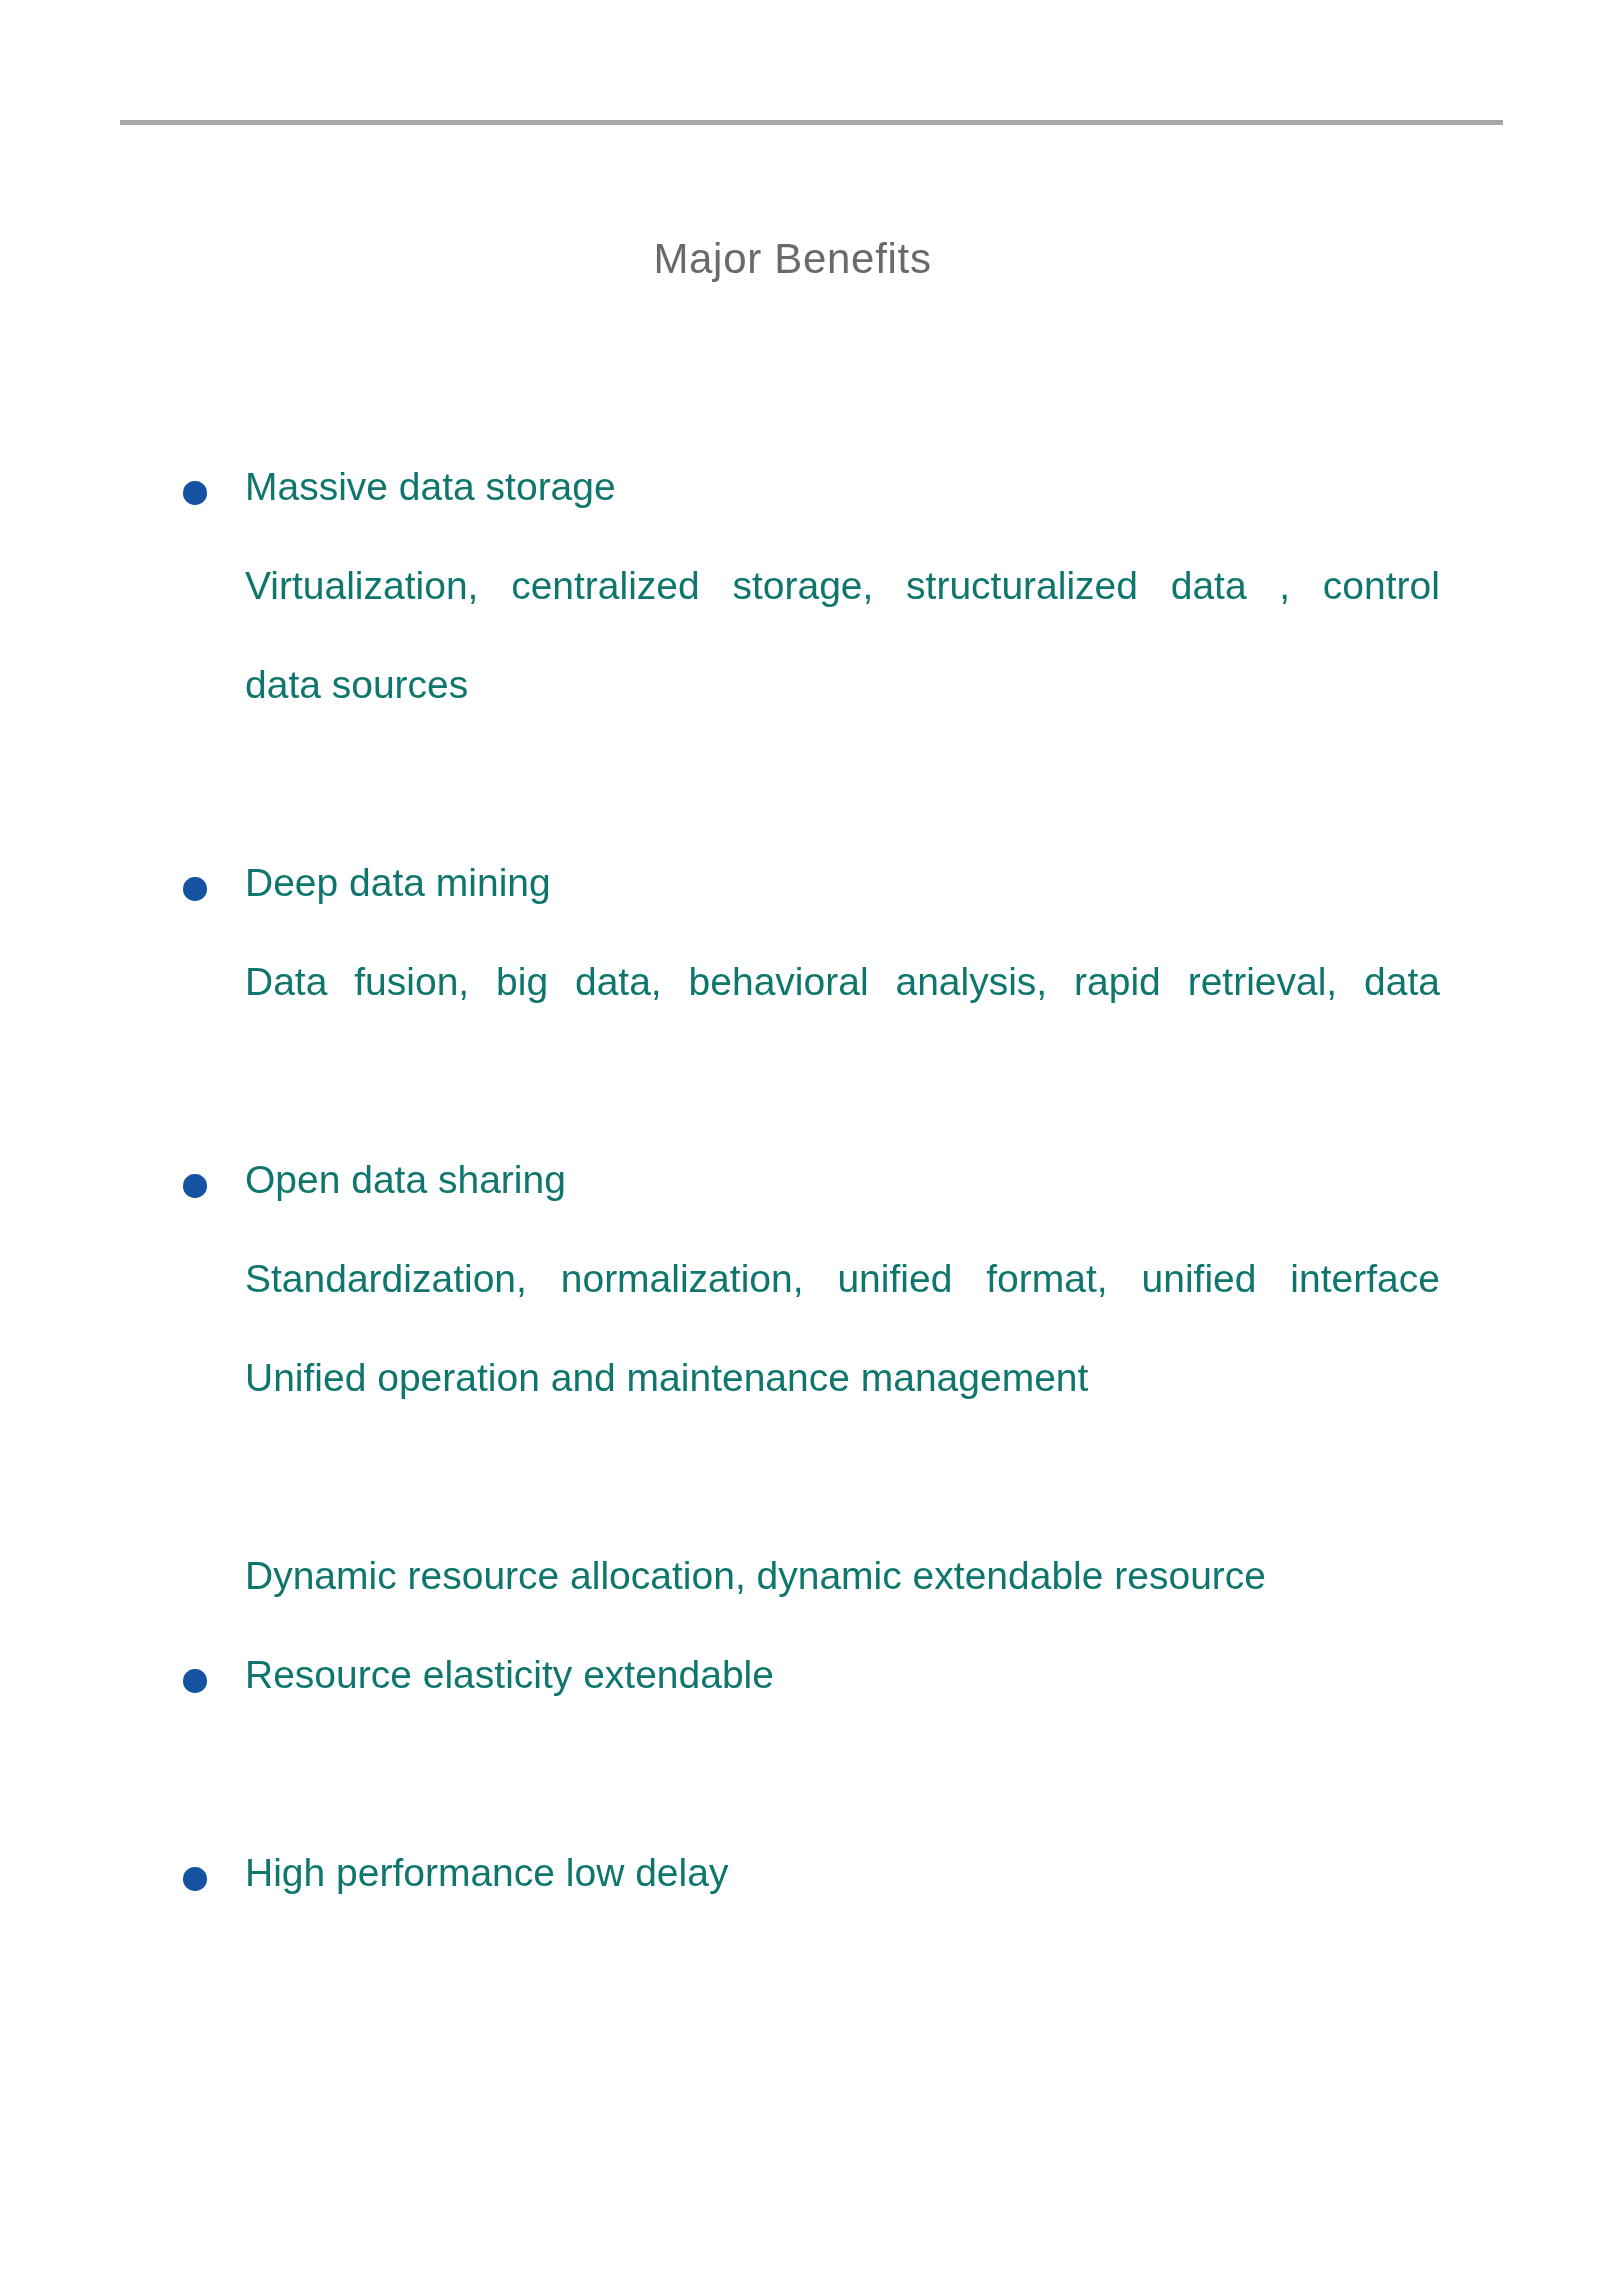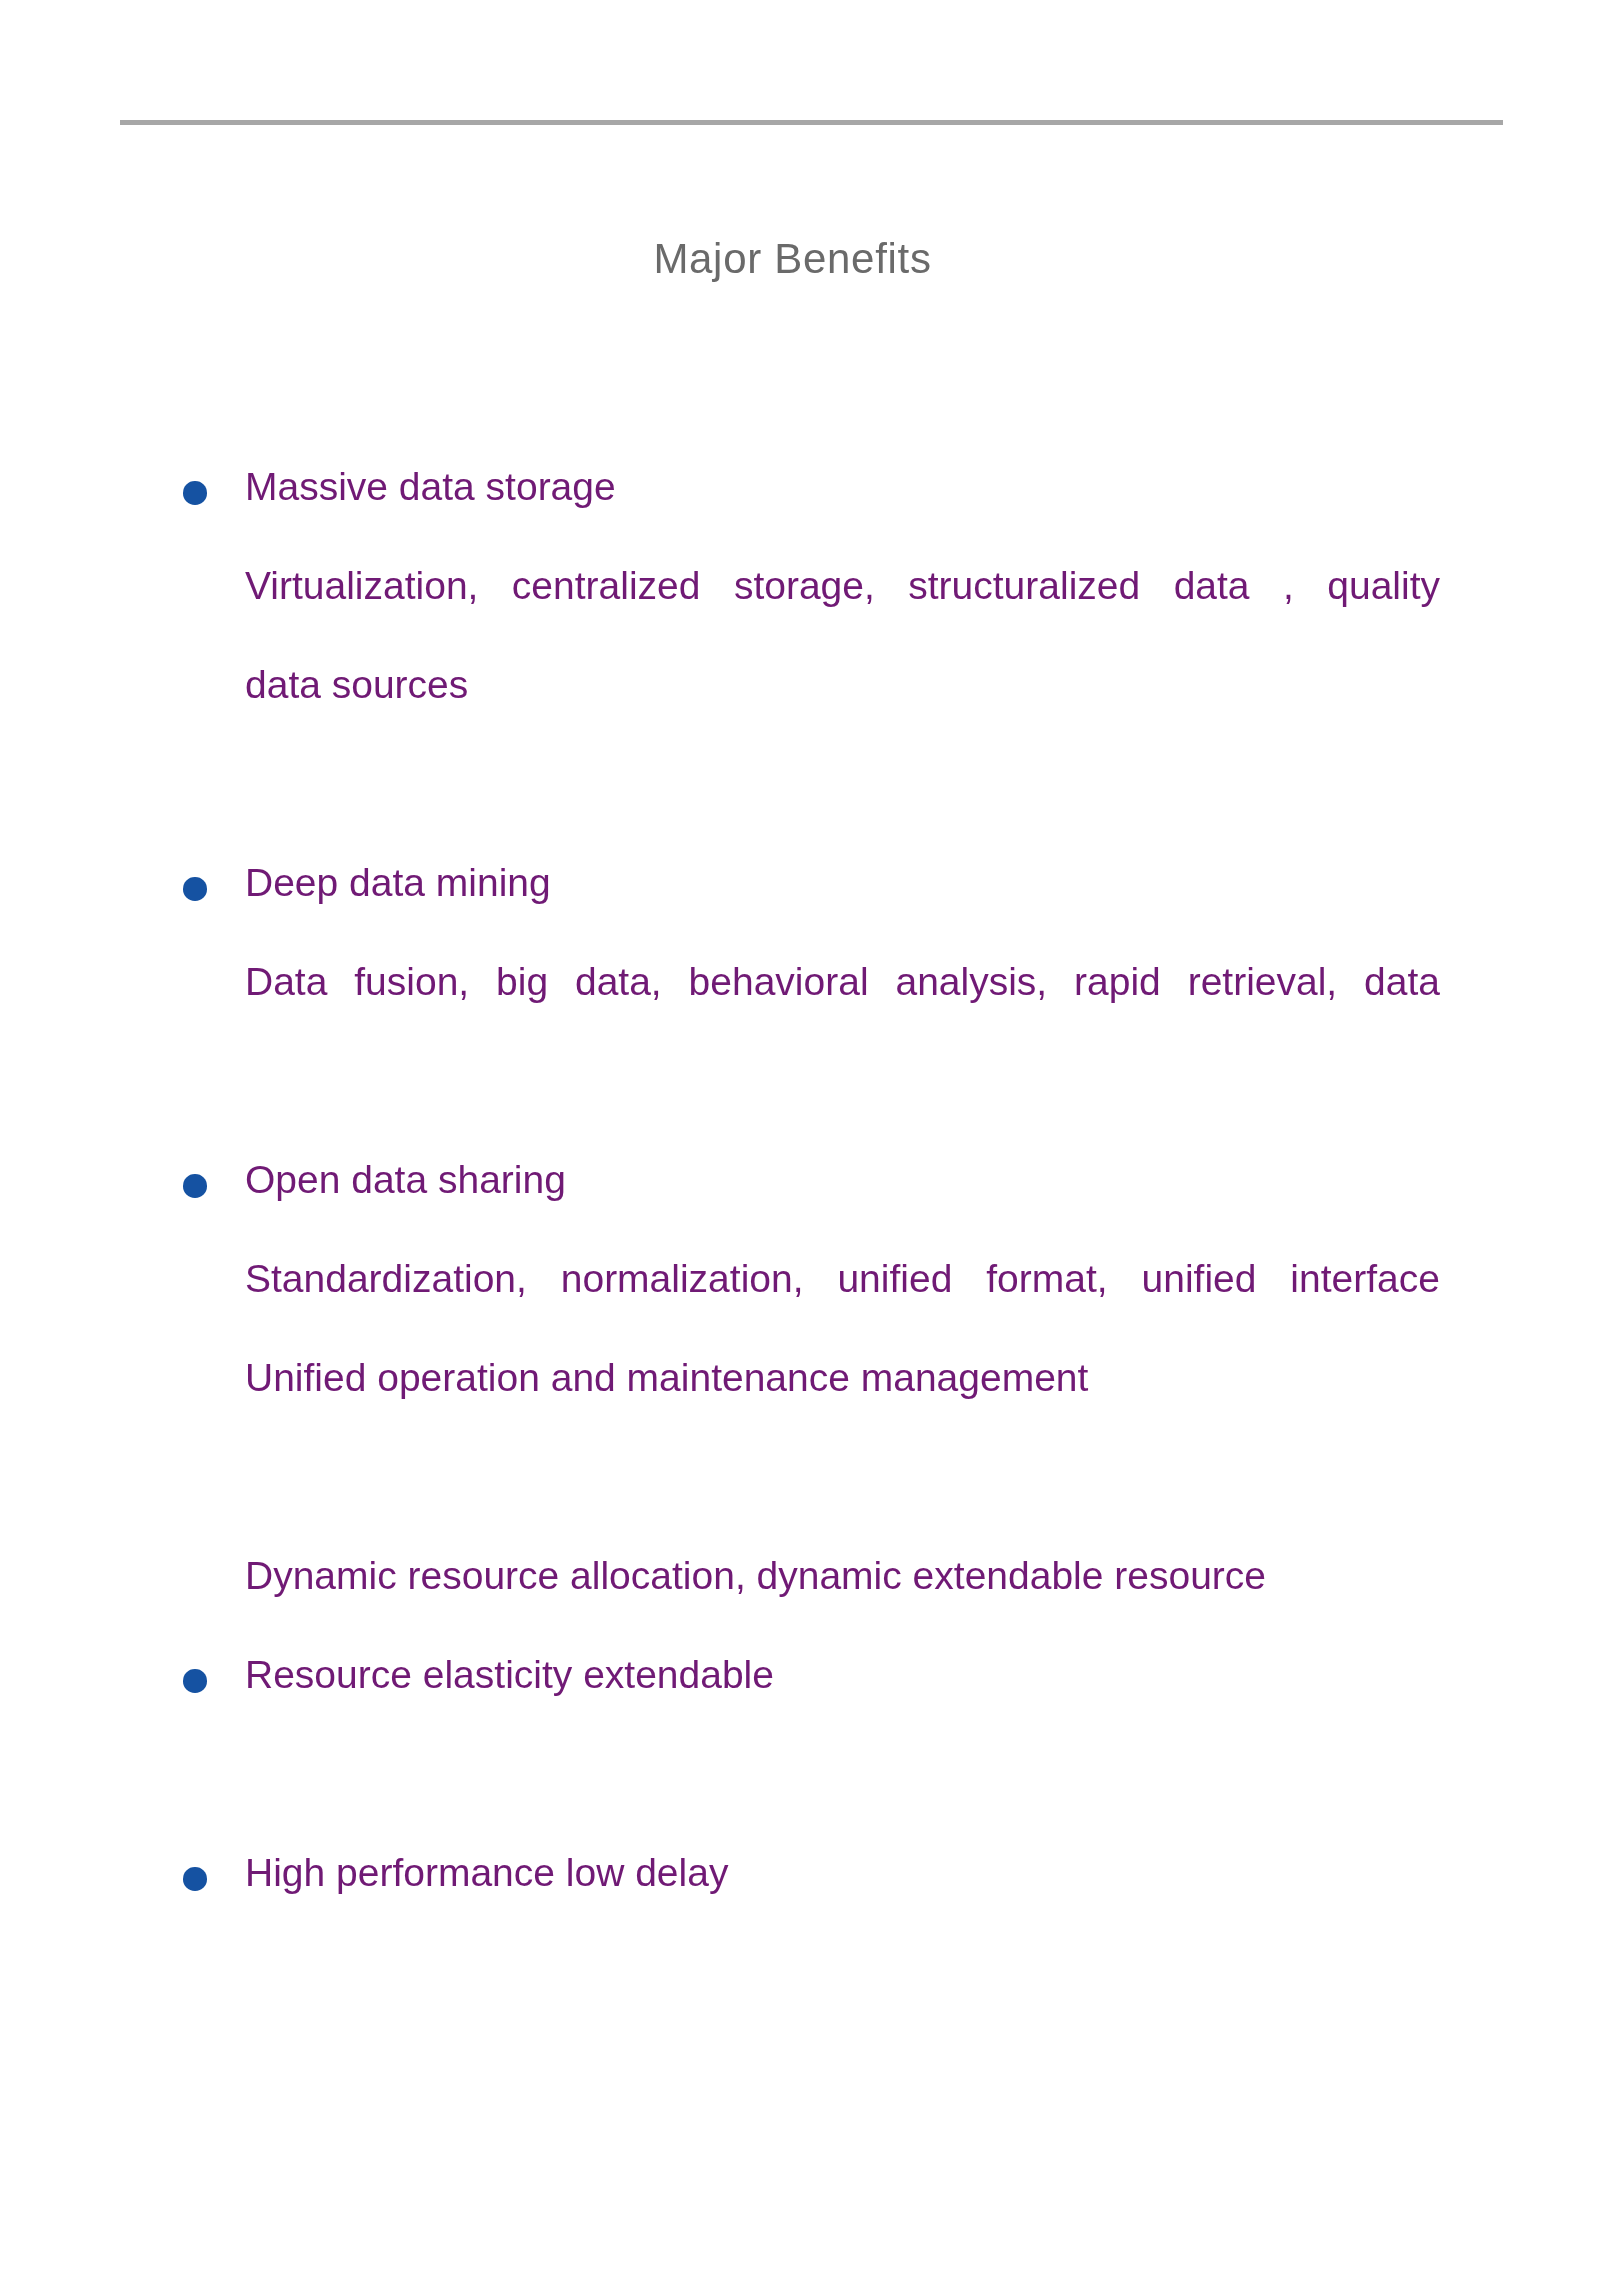--- a/index.html
+++ b/index.html
@@ -37,21 +37,21 @@
     left: 245px;
     top: 437px;
     width: 1195px;
   }
   .benefit { margin-bottom: 99px; }
   .line {
     position: relative;
     height: 99px;
     line-height: 99px;
     font-size: 39px;
-    color: #701a75;
+    color: #0f766e;
     white-space: nowrap;
     overflow: visible;
   }
   .line.justify {
     display: flex;
     justify-content: space-between;
     white-space: normal;
   }
   .bullet {
     position: absolute;
@@ -77,21 +77,21 @@
       <span class="bullet"></span>
       <span>Massive data storage</span>
     </div>
     <div class="line justify">
         <span>Virtualization,</span>
         <span>centralized</span>
         <span>storage,</span>
         <span>structuralized</span>
         <span>data</span>
         <span>,</span>
-        <span>quality</span>
+        <span>control</span>
       </div>
     <div class="line">data sources</div>
   </div>
 
   <div class="benefit">
     <div class="line heading">
       <span class="bullet"></span>
       <span>Deep data mining</span>
     </div>
     <div class="line justify">

